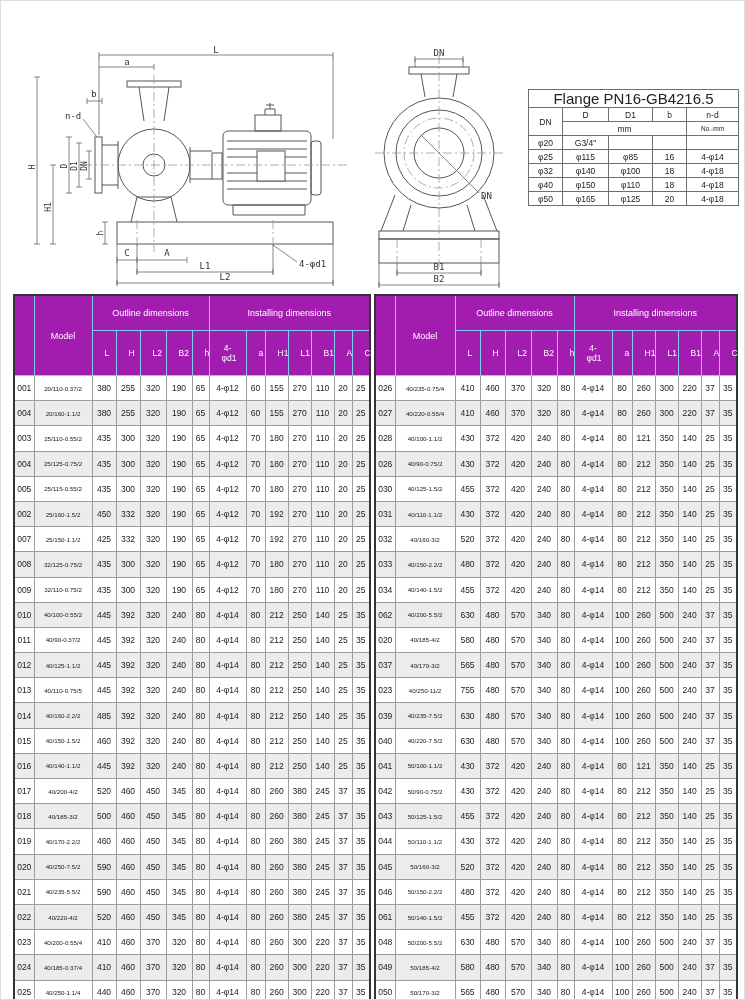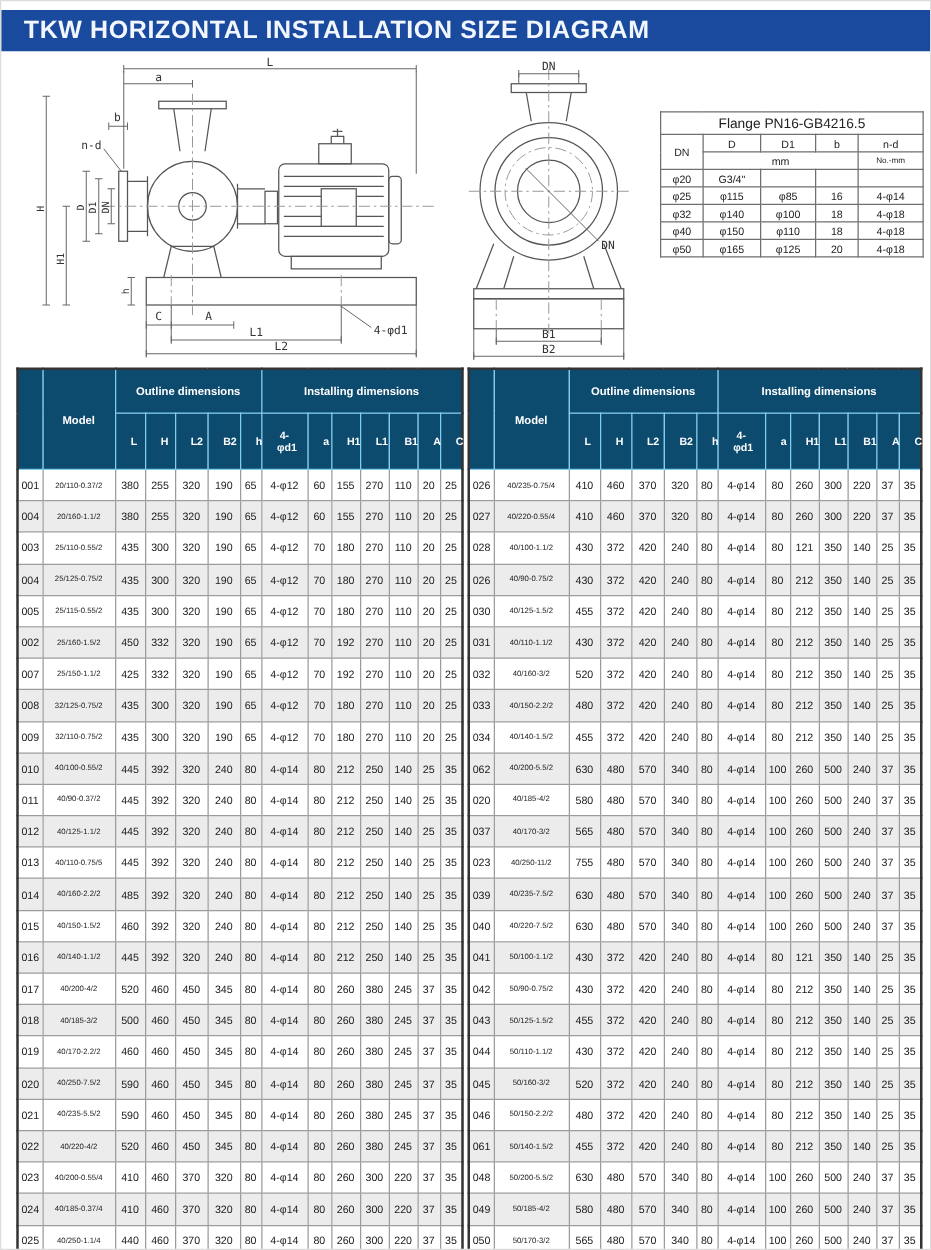--- a/index.html
+++ b/index.html
@@ -11,44 +11,41 @@
   .title-bar span { color:#f2f6ff; font-size:20px; font-weight:bold; letter-spacing:.5px; }
 
   .drawings { position:absolute; top:44px; left:0; width:745px; height:248px; }
   svg { overflow:visible; }
   svg text { font-family:"DejaVu Sans Mono",monospace; font-size:9px; fill:#333; }
   svg text.vert { font-size:8px; }
 
   .flange-wrap { position:absolute; left:527px; top:44px; }
   table.flange { border-collapse:collapse; table-layout:fixed; width:210px; color:#222; }
   .flange th,.flange td { border:1px solid #6f6f6f; text-align:center; height:14px; font-weight:normal; font-size:8.5px; padding:0; }
-  .flange .title-cell { font-size:11px; height:18px; }
+  .flange .title-cell { font-size:15px; height:18px; }
   .flange .nomm { font-size:6.5px; }
 
   .tables { position:absolute; top:293px; left:0; width:745px; }
   table.dim { position:absolute; top:0; border-collapse:collapse; table-layout:fixed; border:2px solid #333; color:#1a1a1a; }
   #table-left { left:12px; width:356px; }
   #table-right { left:373px; width:362px; }
-  .dim th { background:#0c4a6e; color:#fff; font-weight:bold; border:1px solid #7fcdf0; font-size:8.5px; padding:12px; }
+  .dim th { background:#a21caf; color:#fff; font-weight:normal; border:1px solid #7fcdf0; font-size:8.5px; padding:12px; }
   .dim thead tr:first-child th { height:30px; font-size:9px; }
   .dim thead tr:last-child th { height:20px; }
   .dim td { border:1px solid #9c9c9c; text-align:center; font-size:8.5px; height:25.2px; padding:0; white-space:nowrap; overflow:hidden; }
   .dim td:nth-child(2) { font-size:6.2px; }
   .dim tr.alt td { background:#ececec; }
   .dim td:nth-child(3),.dim td:nth-child(8) { border-left:1.6px solid #3a3a3a; }
   .dim th.gsep { border-left:1.6px solid #3a3a3a; }
 </style>
 </head>
 <body>
 
 <div class="page">
 
-  <div class="title-bar">
-    <span>TKW HORIZONTAL INSTALLATION SIZE DIAGRAM</span>
-  </div>
 
   <div class="drawings">
 
     <svg width="330" height="245" viewBox="0 0 330 245" style="position:absolute;left:26px;top:2px">
       <g stroke="#555" stroke-width="1" fill="none">
         <rect x="100" y="34" width="54" height="6"></rect>
         <path d="M112,40 L117,74 M142,40 L137,74"></path>
         <circle cx="127" cy="118" r="36"></circle>
         <circle cx="127" cy="118" r="11"></circle>
         <rect x="68" y="90" width="7" height="56"></rect>

